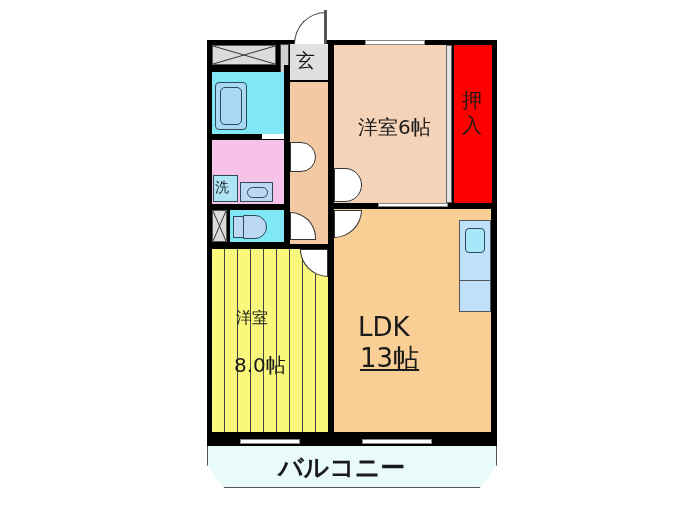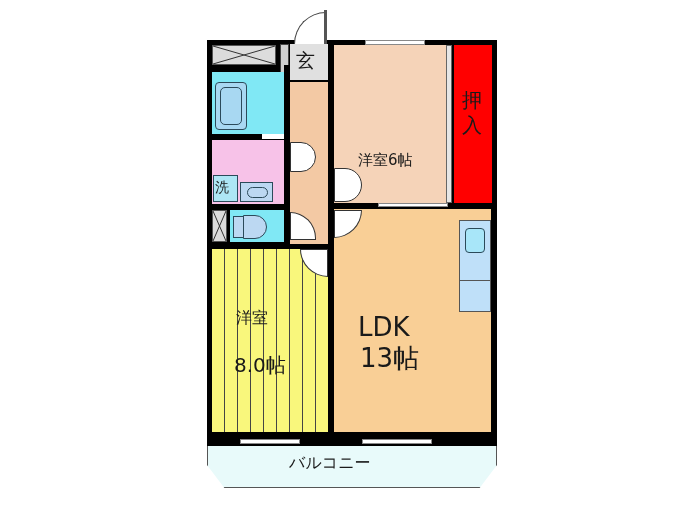--- a/index.html
+++ b/index.html
@@ -56,21 +56,21 @@
   <div style="position:absolute;left:10px;top:1px;width:22px;height:22px;background:#bcd8f2;border:1.5px solid #2b4a5a;border-radius:0 12px 12px 0;"></div>
 </div>
 <div class="abs wall" style="left:284px;top:140px;width:6px;height:105px;"></div>
 
 <div class="abs" style="left:290px;top:82px;width:38px;height:162px;background:#f3c9a4;"></div>
 <div class="door" style="left:290px;top:142px;width:26px;height:30px;border-radius:0 26px 26px 0;"></div>
 <div class="door" style="left:290px;top:212px;width:26px;height:28px;border-radius:0 26px 0 0;"></div>
 
 <div class="abs wall" style="left:328px;top:40px;width:6px;height:410px;"></div>
 <div class="abs" style="left:334px;top:45px;width:112px;height:158px;background:#f5d3b8;"></div>
-<div class="lbl" style="left:358px;top:117px;font-size:15px;margin-top:36px;">洋室6帖</div>
+<div class="lbl" style="left:358px;top:117px;font-size:20px;">洋室6帖</div>
 <div class="abs" style="left:365px;top:40px;width:60px;height:5px;background:#fff;border:1px solid #888;"></div>
 <div class="door" style="left:334px;top:168px;width:28px;height:34px;border-radius:0 30px 30px 0;"></div>
 
 <div class="abs" style="left:446px;top:45px;width:6px;height:158px;background:#e6e6e6;border:1px solid #666;"></div>
 <div class="abs" style="left:454px;top:45px;width:38px;height:158px;background:#ff0000;"></div>
 <div class="lbl" style="left:462px;top:90px;font-size:20px;">押</div>
 <div class="lbl" style="left:462px;top:115px;font-size:20px;">入</div>
 
 <div class="abs wall" style="left:328px;top:203px;width:169px;height:6px;"></div>
 <div class="abs" style="left:378px;top:203px;width:70px;height:4px;background:#fff;border:1px solid #888;"></div>
@@ -80,25 +80,25 @@
       <line x1="0" y1="8" x2="30" y2="0" stroke="#333"></line>
     </svg>
 </div>
 
 <div class="abs" style="left:334px;top:209px;width:157px;height:223px;background:#f9cf96;"></div>
 <div class="door" style="left:334px;top:210px;width:28px;height:28px;border-radius:0 0 28px 0;"></div>
 <div class="abs" style="left:459px;top:220px;width:32px;height:92px;background:#bfe0f9;border:1px solid #555;"></div>
 <div class="abs" style="left:465px;top:228px;width:20px;height:25px;background:#a8e6f9;border:1.5px solid #2b4a5a;border-radius:4px;"></div>
 <div class="abs" style="left:459px;top:280px;width:32px;height:1px;background:#555;"></div>
 <div class="lbl" style="left:358px;top:314px;font-size:26px;">LDK</div>
-<div class="lbl" style="left:360px;top:345px;font-size:26px;">13帖</div>
+<div class="lbl" style="left:360px;top:345px;font-size:26px;text-decoration:underline;">13帖</div>
 
 <div class="abs" style="left:212px;top:249px;width:116px;height:183px;background:repeating-linear-gradient(90deg,#f9f77c 0,#f9f77c 12px,#444 12px,#444 13px);"></div>
 <div class="door" style="left:300px;top:249px;width:28px;height:28px;border-radius:0 0 0 28px;"></div>
 <div class="lbl" style="left:236px;top:310px;font-size:16px;">洋室</div>
 <div class="lbl" style="left:234px;top:355px;font-size:20px;">8.0帖</div>
 <div class="abs wall" style="left:207px;top:244px;width:127px;height:5px;"></div>
 
 <div class="abs" style="left:240px;top:439px;width:60px;height:5px;background:#fff;border:1px solid #888;"></div>
 <div class="abs" style="left:362px;top:439px;width:70px;height:5px;background:#fff;border:1px solid #888;"></div>
 
 <div class="abs" style="left:207px;top:446px;width:290px;height:42px;background:#e8fafa;border:1.5px solid #555;border-top:none;clip-path:polygon(0 0,100% 0,100% 45%,94% 100%,6% 100%,0 45%);"></div>
-<div class="lbl" style="left:289px;top:455px;font-size:16px;">バルコニー</div>
+<div class="lbl" style="left:278px;top:455px;font-size:25px;font-weight:bold;">バルコニー</div>
 
 </body></html>

